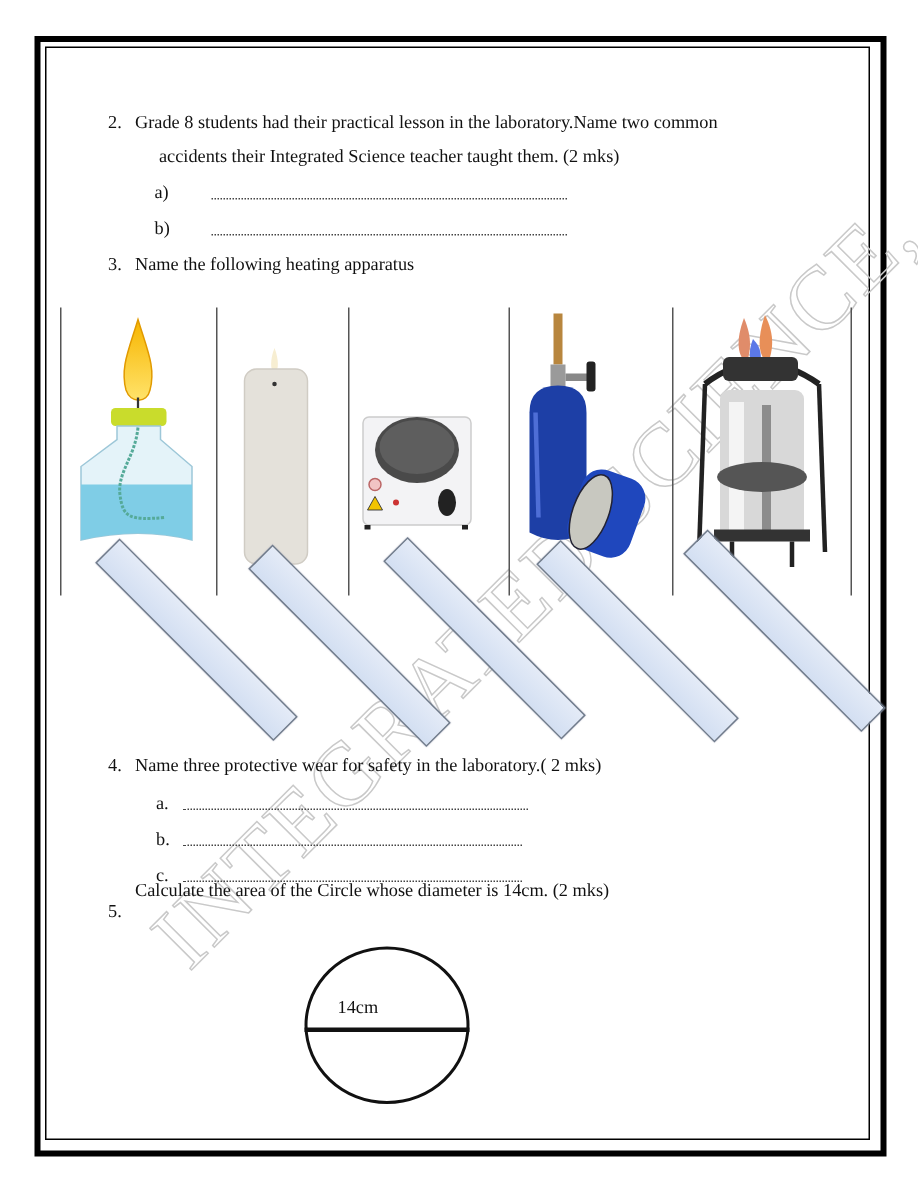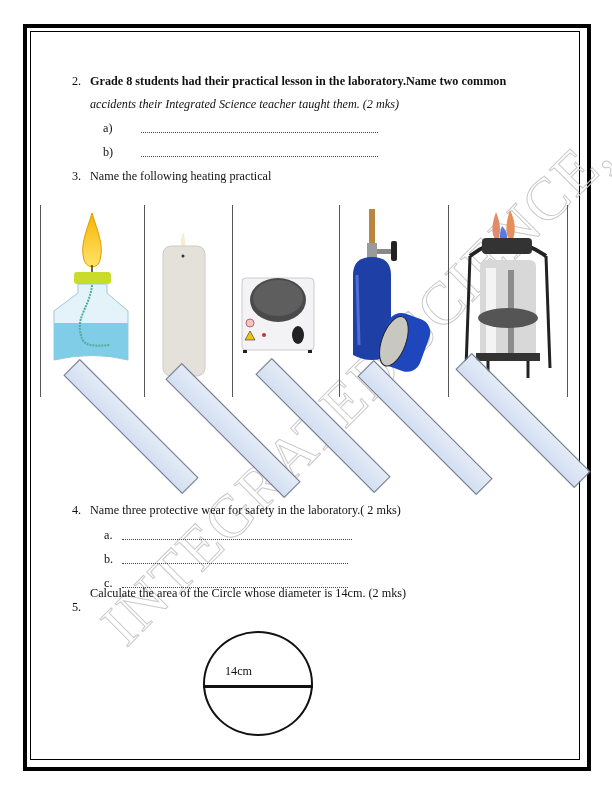--- a/index.html
+++ b/index.html
@@ -19,31 +19,31 @@
 </head>
 <body>
 
 <div class="frame-outer"></div>
 <div class="frame-inner"></div>
 
 <div class="watermark" style="left:88px;top:610px;">INTEGRATED SCIENCE,</div>
 
 <div>
   <span class="t" style="left:72px;top:74px;">2.</span>
-  <span class="t" style="left:90px;top:74px;font-weight:bold;">Grade 8 students had their practical lesson in the laboratory.Name two common</span>
-  <span class="t" style="left:90px;top:97px;font-style:italic;">accidents their Integrated Science teacher taught them. (2 mks)</span>
+  <span class="t" style="left:90px;top:74px;">Grade 8 students had their practical lesson in the laboratory.Name two common</span>
+  <span class="t" style="left:106px;top:97px;">accidents their Integrated Science teacher taught them. (2 mks)</span>
   <span class="t" style="left:103px;top:121px;">a)</span>
   <div class="dots" style="left:141px;top:131px;width:237px;"></div>
   <span class="t" style="left:103px;top:145px;">b)</span>
   <div class="dots" style="left:141px;top:155px;width:237px;"></div>
 </div>
 
 <div>
   <span class="t" style="left:72px;top:169px;">3.</span>
-  <span class="t" style="left:90px;top:169px;">Name the following heating practical</span>
+  <span class="t" style="left:90px;top:169px;">Name the following heating apparatus</span>
 </div>
 
 <div class="sep" style="left:40px;"></div>
 <div class="sep" style="left:144px;"></div>
 <div class="sep" style="left:232px;"></div>
 <div class="sep" style="left:339px;"></div>
 <div class="sep" style="left:448px;"></div>
 <div class="sep" style="left:567px;"></div>
 
 <svg class="app" style="left:50px;top:205px;" width="90" height="170">

